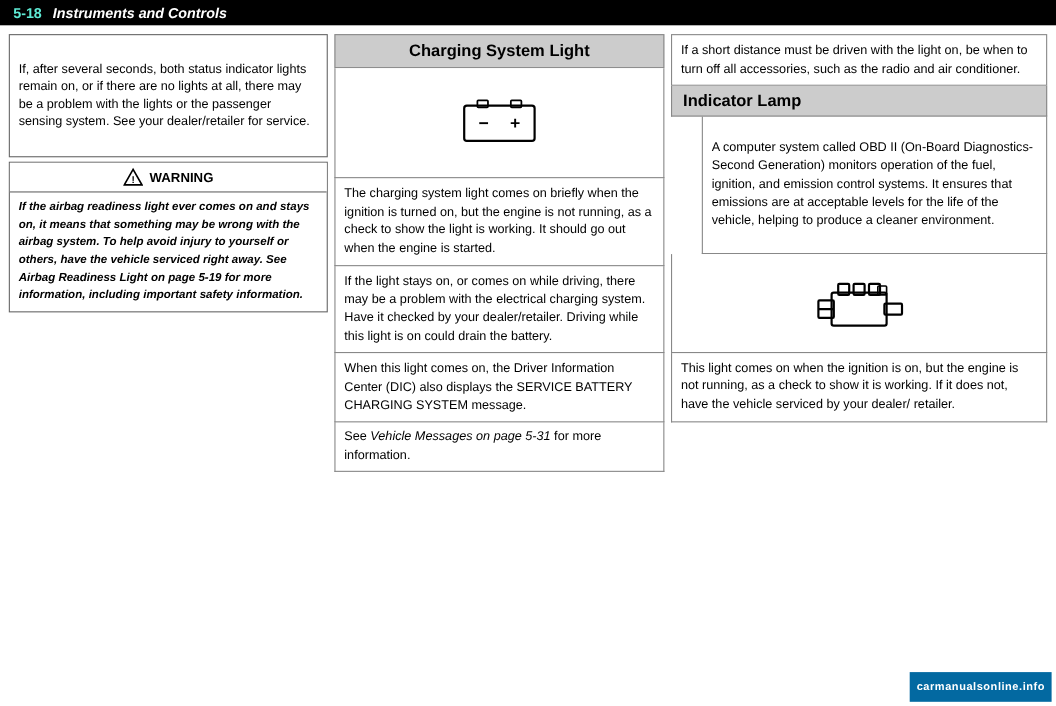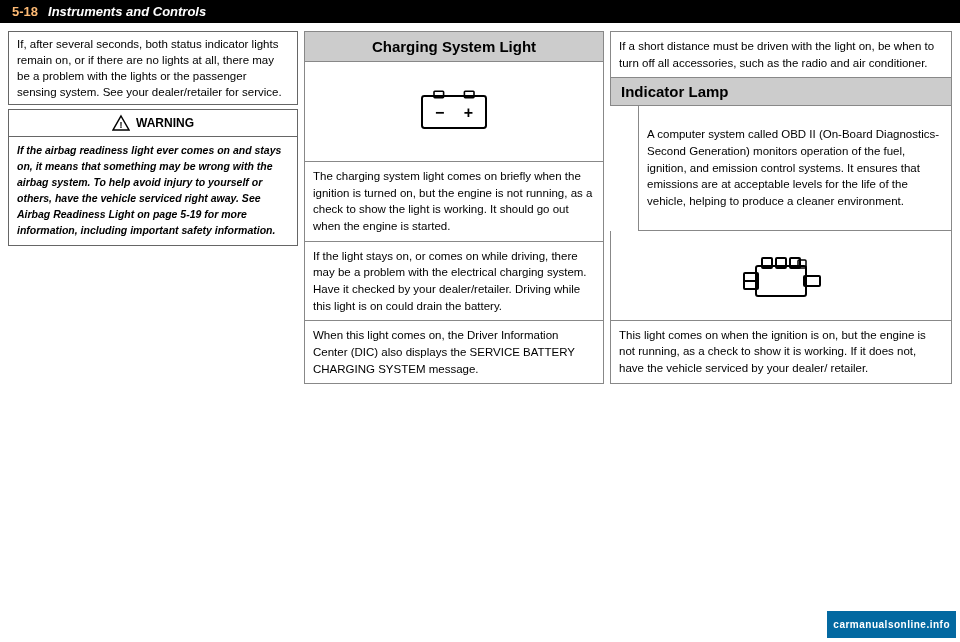--- a/index.html
+++ b/index.html
@@ -37,21 +37,21 @@
     
     .left-col {
       width: 290px;
       display: flex;
       flex-direction: column;
       gap: 0;
     }
 
     .info-box {
       border: 1px solid #666;
-      padding: 4px 8px;
+      padding: 23px 8px;
       font-size: 11.5px;
       line-height: 1.4;
       background: #fff;
     }
 
     .warning-box {
       border: 1px solid #666;
       margin-top: 4px;
       background: #fff;
     }
@@ -205,21 +205,21 @@
       right: 4px;
       background: #0369a1;
       color: #fff;
       font-size: 10px;
       padding: 8px 6px;
       font-weight: bold;
       letter-spacing: 0.5px;
     }
 
     .page-num {
-      color: #fdba74;
+      color: #5eead4;
       font-size: 13px;
       font-weight: bold;
       margin-right: 10px;
     }
   </style>
 </head>
 <body>
 
 <div class="page-header">
   <span class="page-num">5-18</span>
@@ -271,20 +271,23 @@
     </div>
     <div class="text-block">
       <span>The charging system light comes on briefly when the ignition is turned on, but the engine is not running, as a check to show the light is working. It should go out when the engine is started.</span>
     </div>
     <div class="text-block">
       <span>If the light stays on, or comes on while driving, there may be a problem with the electrical charging system. Have it checked by your dealer/retailer. Driving while this light is on could drain the battery.</span>
     </div>
     <div class="text-block">
       <span>When this light comes on, the Driver Information Center (DIC) also displays the SERVICE BATTERY CHARGING SYSTEM message.</span>
     </div>
+    <div class="text-block-italic">
+      <span>See </span><em>Vehicle Messages on page 5-31</em><span> for more information.</span>
+    </div>
   </div>
 
   <div class="right-col">
     <div class="right-top-text">
       <span>If a short distance must be driven with the light on, be when to turn off all accessories, such as the radio and air conditioner.</span>
     </div>
     <div class="malfunction-header">
       <div class="malfunction-header-line2">Indicator Lamp</div>
     </div>
     <div class="obd-text">

